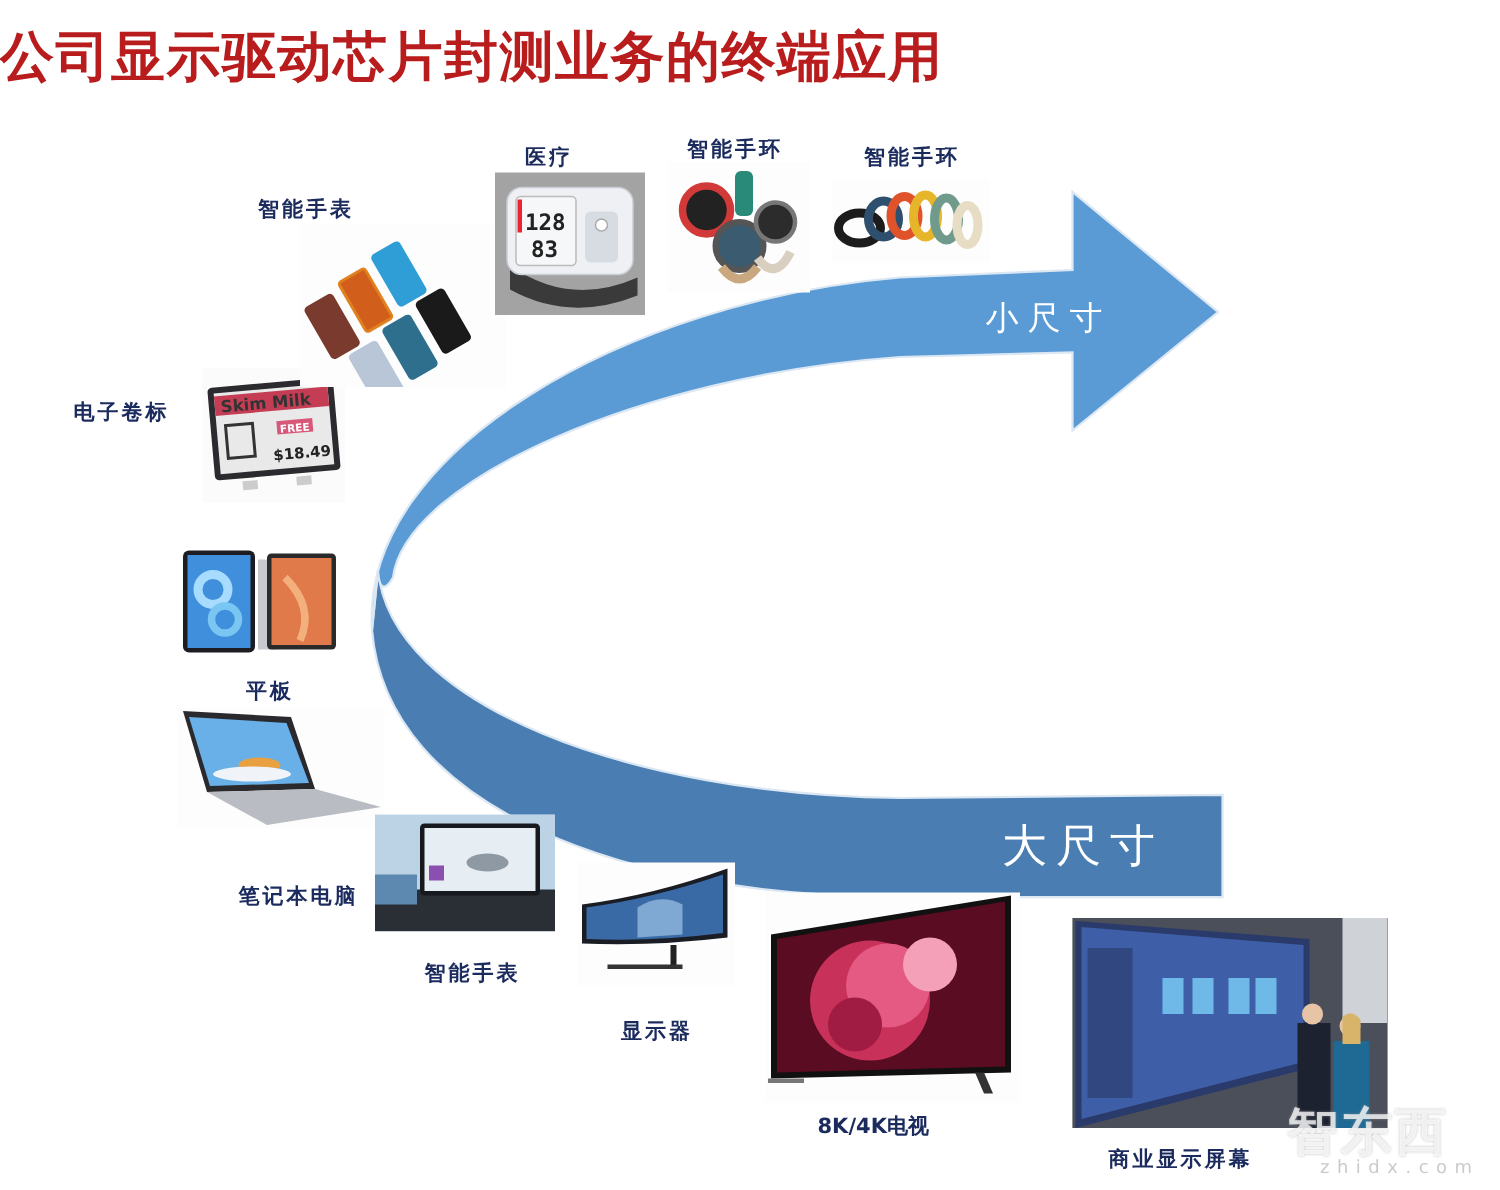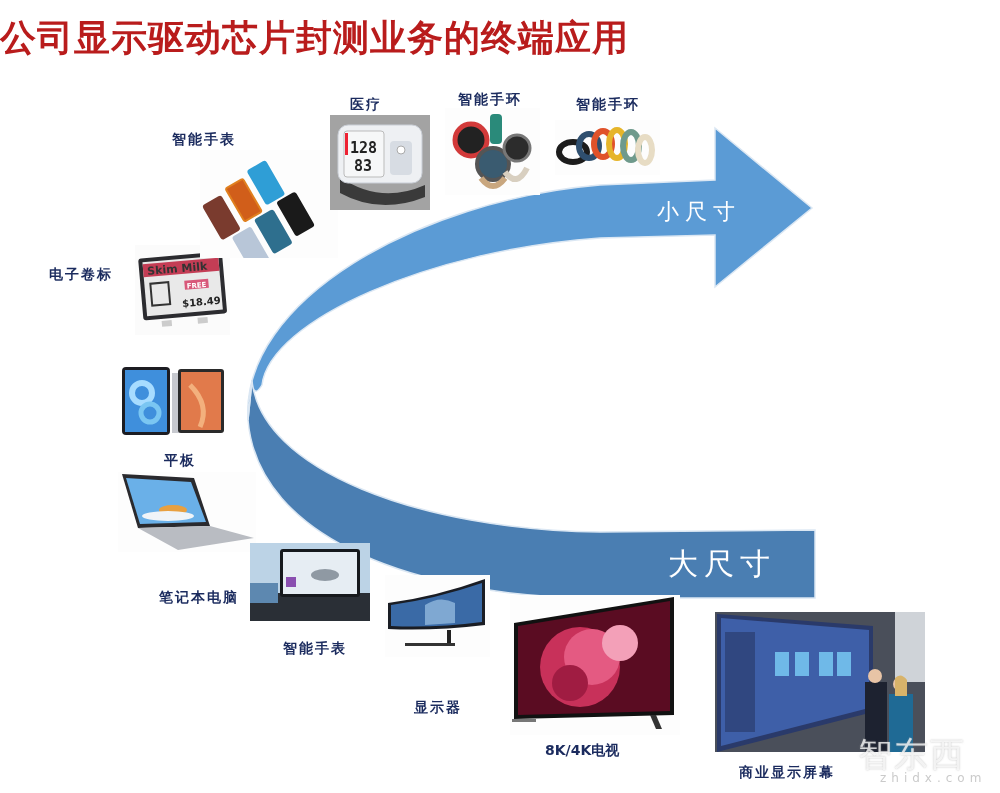--- a/index.html
+++ b/index.html
@@ -2,21 +2,21 @@
 <html><head>
 <meta charset="utf-8">
 <style>
   html,body{margin:0;padding:0;background:#ffffff;}
   body{width:1000px;height:793px;position:relative;overflow:hidden;font-family:"DejaVu Sans","Liberation Sans",sans-serif;}
   .title{position:absolute;left:0;width:920px;top:14px;text-align:left;font-size:36px;font-weight:bold;color:#b91c1c;letter-spacing:1px;font-family:"DejaVu Sans",sans-serif;}
   .lbl{position:absolute;font-family:Liberation Mono, monospace;font-weight:bold;font-size:14px;color:#1b2b5e;letter-spacing:2px;white-space:nowrap;}
   .img{position:absolute;overflow:hidden;background:#f7f8fa;}
   .arrow-svg{position:absolute;left:0;top:0;}
   .band-lbl{position:absolute;font-family:"DejaVu Serif","Liberation Serif",serif;color:#ffffff;font-size:24px;letter-spacing:6px;white-space:nowrap;}
-  .wm{position:absolute;left:858px;top:732px;font-size:34px;font-weight:normal;color:rgba(255,255,255,0.75);text-shadow:0 0 2px rgba(150,150,150,0.6);letter-spacing:2px;}
+  .wm{position:absolute;left:858px;top:732px;font-size:34px;font-weight:bold;color:rgba(255,255,255,0.75);text-shadow:0 0 2px rgba(150,150,150,0.6);letter-spacing:2px;}
   .wm-sub{position:absolute;left:880px;top:771px;font-size:12px;color:rgba(180,180,180,0.7);letter-spacing:5px;}
 </style>
 </head>
 <body>
 
 <div class="title">公司显示驱动芯片封测业务的终端应用</div>
 
 <svg class="arrow-svg" width="1000" height="793" viewBox="0 0 1000 793">
   <defs>
     <filter id="soft" x="-5%" y="-5%" width="110%" height="110%">
@@ -151,21 +151,21 @@
 
 <div class="img" style="left:385px;top:575px;width:105px;height:82px;background:#fdfdfd;">
   <svg width="105" height="82" viewBox="0 0 105 82">
     <path d="M3,28 Q50,22 100,4 L100,50 Q50,56 3,54 Z" fill="#1a1d24"></path>
     <path d="M6,30 Q50,24 97,8 L97,47 Q50,53 6,51 Z" fill="#3a6aa6"></path>
     <path d="M40,30 Q55,20 70,28 L70,48 L40,50 Z" fill="#9cc3e6" opacity="0.7"></path>
     <rect x="62" y="55" width="4" height="14" fill="#222"></rect>
     <rect x="20" y="68" width="50" height="3" fill="#333"></rect>
   </svg>
 </div>
-<div class="lbl" style="left:414px;top:679px;margin-top:20px;">显示器</div>
+<div class="lbl" style="left:414px;top:679px;">显示器</div>
 
 <div class="img" style="left:510px;top:595px;width:170px;height:140px;background:#fdfdfd;">
   <svg width="170" height="140" viewBox="0 0 170 140">
     <polygon points="4,28 164,2 164,120 4,124" fill="#111"></polygon>
     <polygon points="8,31 160,6 160,116 8,120" fill="#5a0c22"></polygon>
     <circle cx="70" cy="72" r="40" fill="#c8315a"></circle>
     <circle cx="82" cy="62" r="28" fill="#e45a82"></circle>
     <circle cx="110" cy="48" r="18" fill="#f3a0b8"></circle>
     <circle cx="60" cy="88" r="18" fill="#a01c42"></circle>
     <rect x="2" y="124" width="24" height="3" fill="#777"></rect>

